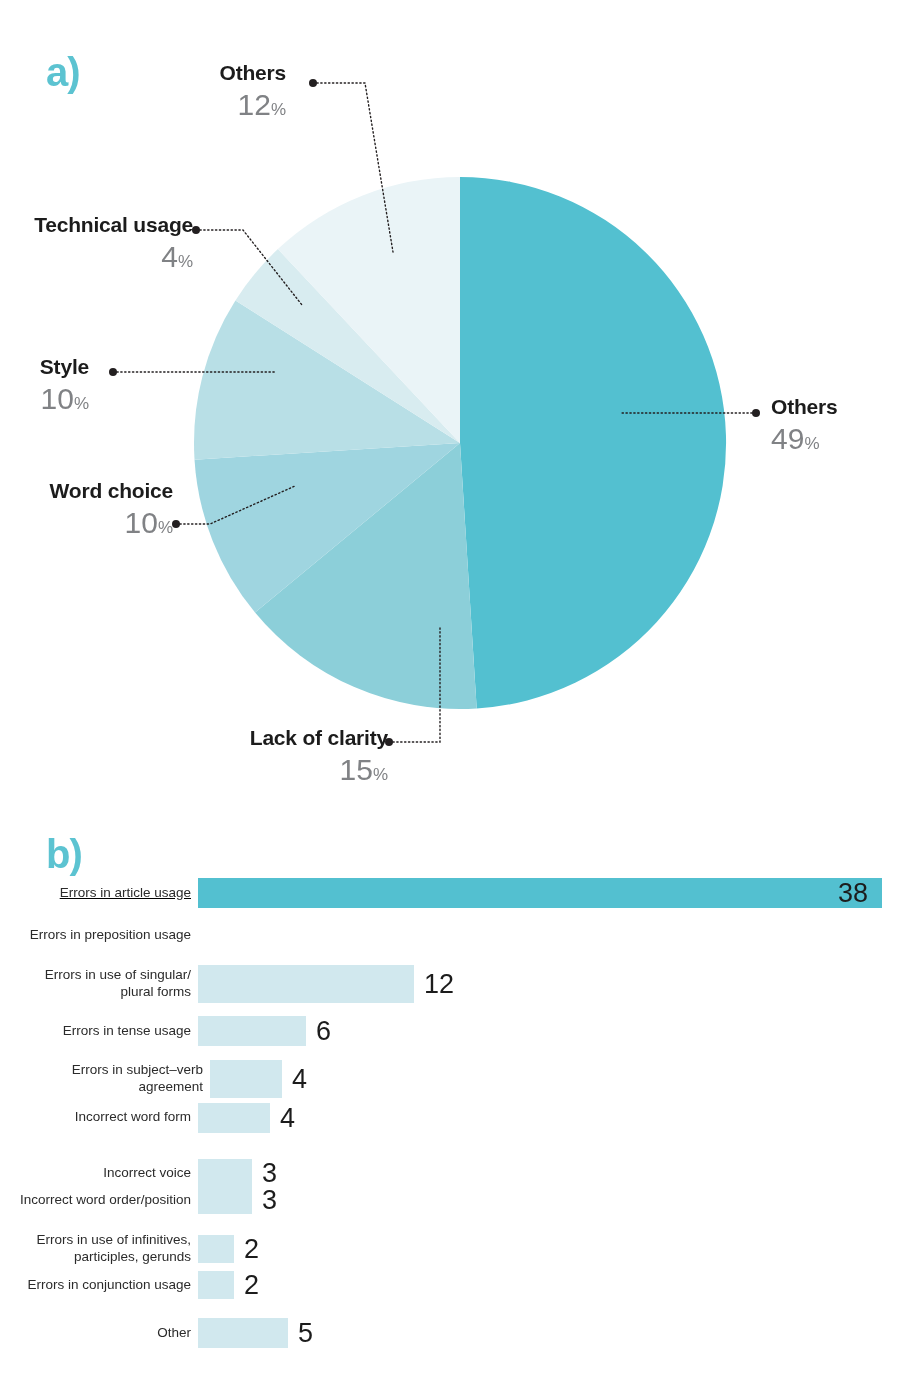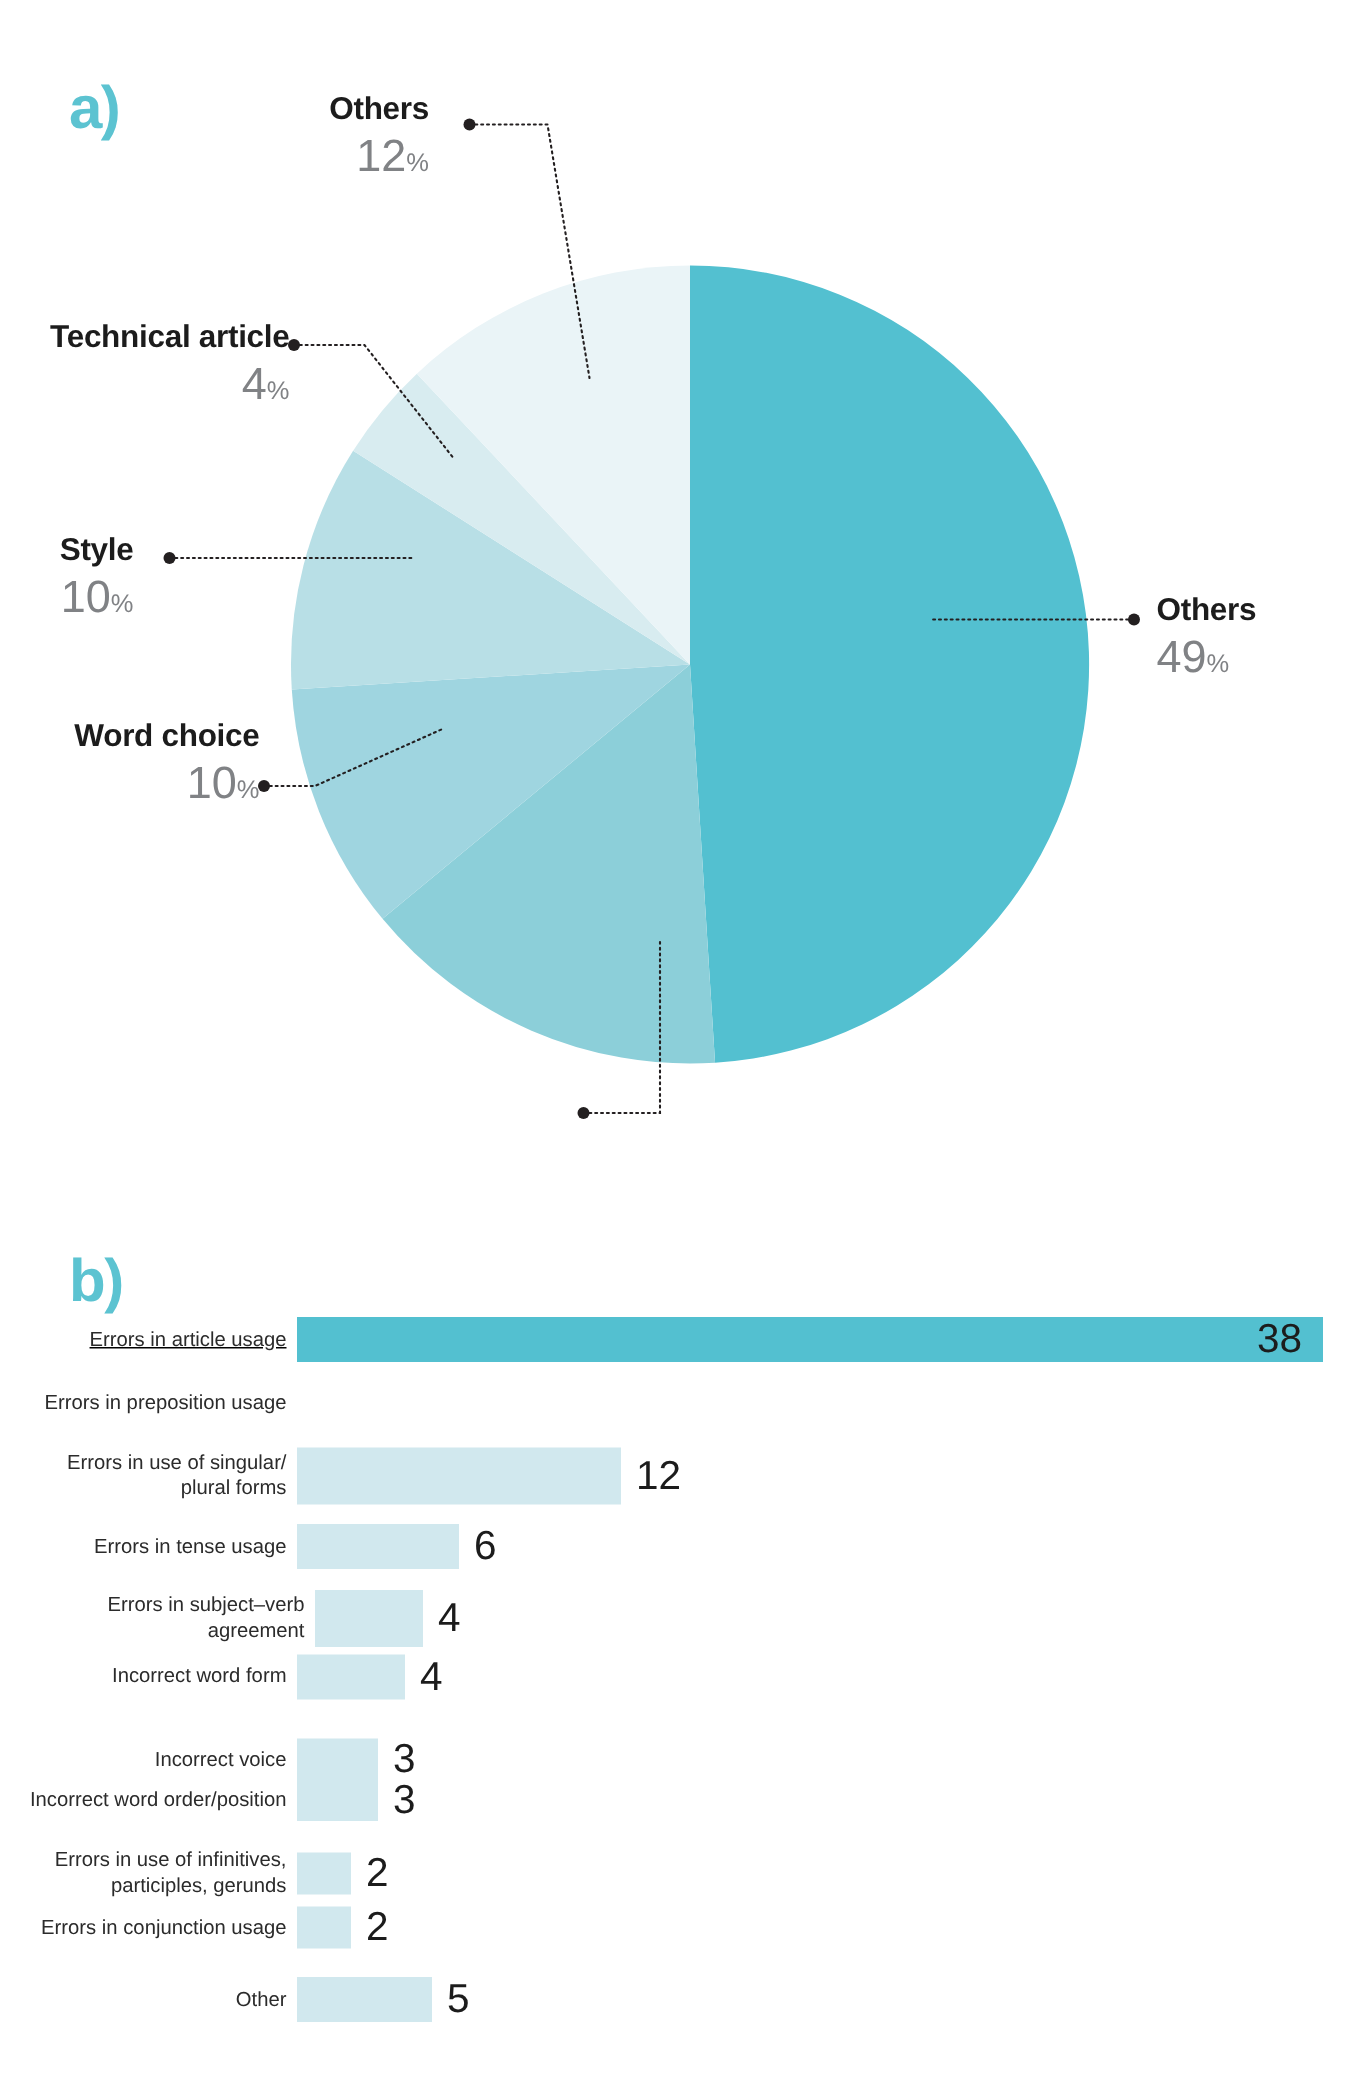--- a/index.html
+++ b/index.html
@@ -107,34 +107,38 @@
         <circle cx="313" cy="83" r="4"></circle>
       </g>
   </svg>
 
   <div class="pie-label" id="lbl-others" style="right:614px;top:62px;">
     <span class="nm">Others</span>
     <span class="vl"><span>12</span><span class="pct">%</span></span>
   </div>
 
   <div class="pie-label" id="lbl-tech" style="right:707px;top:214px;">
-    <span class="nm">Technical article</span>
+    <span class="nm">Technical usage</span>
     <span class="vl"><span>4</span><span class="pct">%</span></span>
   </div>
 
   <div class="pie-label" id="lbl-style" style="right:811px;top:356px;margin-left:37px;">
     <span class="nm">Style</span>
     <span class="vl"><span>10</span><span class="pct">%</span></span>
   </div>
 
   <div class="pie-label" id="lbl-word" style="right:727px;top:480px;">
     <span class="nm">Word choice</span>
     <span class="vl"><span>10</span><span class="pct">%</span></span>
   </div>
 
+  <div class="pie-label" id="lbl-lack" style="right:512px;top:727px;">
+    <span class="nm">Lack of clarity</span>
+    <span class="vl"><span>15</span><span class="pct">%</span></span>
+  </div>
 
   <div class="pie-label left-al" id="lbl-gram" style="left:771px;top:396px;">
     <span class="nm">Others</span>
     <span class="vl"><span>49</span><span class="pct">%</span></span>
   </div>
 </div>
 
 <div id="bars-wrap">
   <div class="panel-letter" id="letter-b" style="left:46px;top:-44px;">b)</div>
   <div id="bar-rows">

